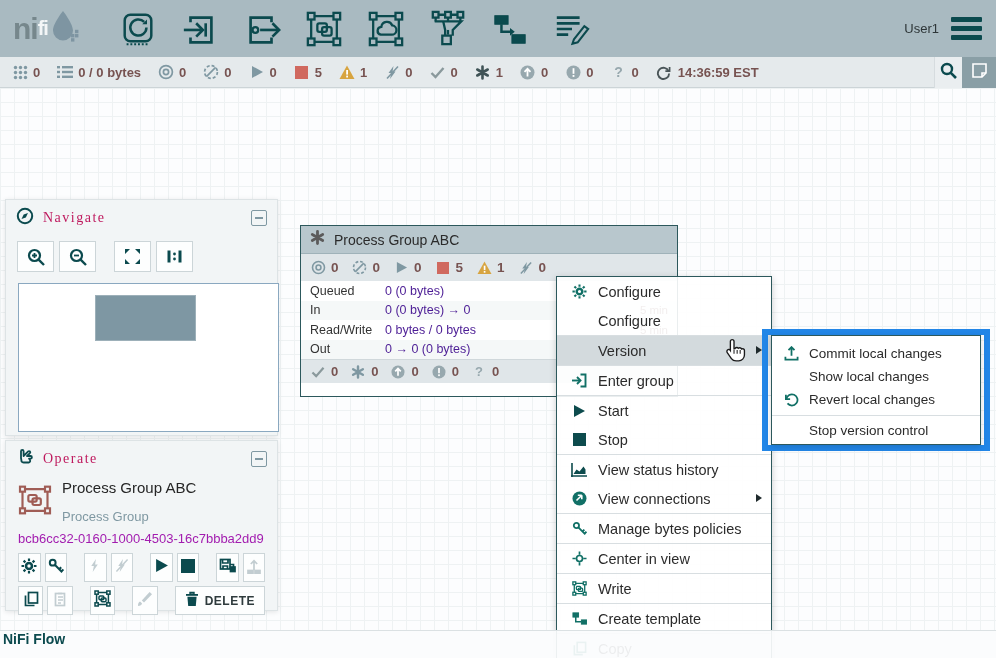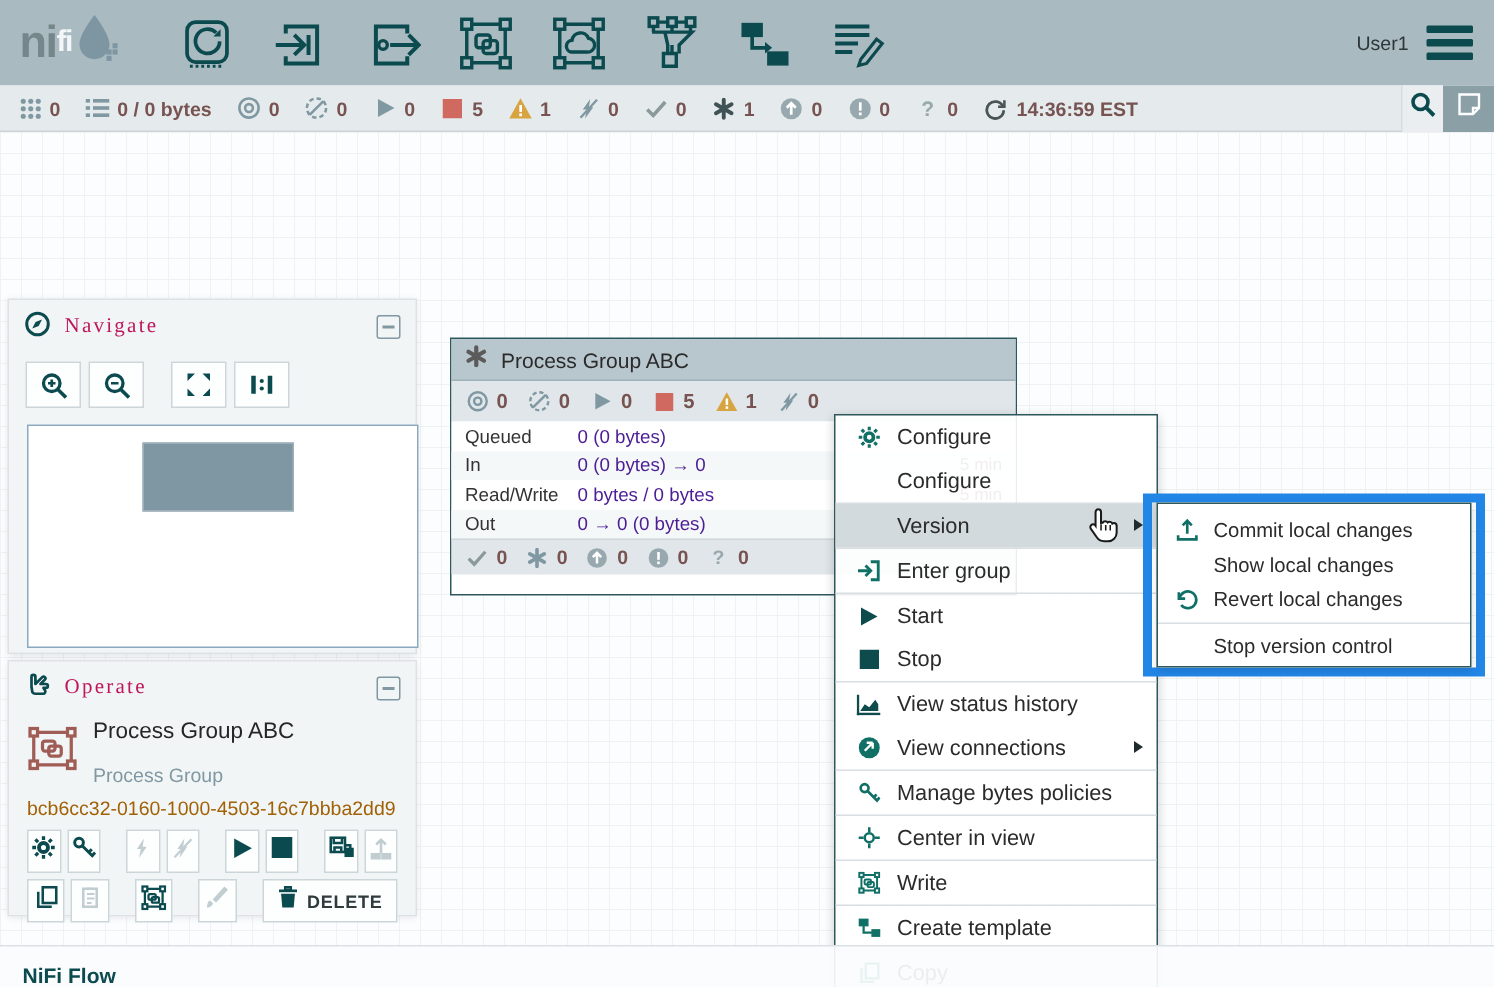--- a/index.html
+++ b/index.html
@@ -32,41 +32,41 @@
   .sb-btn{height:31px;display:flex;align-items:center;justify-content:center}
   .search-btn{width:28px;background:#eaeef0;border-left:1px solid #d6dcdf;color:#0b4a4e;cursor:pointer}
   .outline-btn{width:34px;background:#8a9fa6;color:#fff;cursor:pointer}
 
   
   .canvas{position:absolute;left:0;top:88px;width:996px;height:542px;background-color:#fcfdfe;
     background-image:linear-gradient(to right,#eef2f3 1px,transparent 1px),linear-gradient(to bottom,#eef2f3 1px,transparent 1px);
     background-size:14px 14px}
 
   
-  .bottombar{position:absolute;left:0;bottom:0;width:996px;height:28px;background:rgba(251,252,253,.93);border-top:1px solid #dbe1e3;display:flex;align-items:flex-end;padding-left:15px}
+  .bottombar{position:absolute;left:0;bottom:0;width:996px;height:28px;background:rgba(251,252,253,.93);border-top:1px solid #dbe1e3;display:flex;align-items:flex-start;padding-left:3px}
   .breadcrumb{font-size:14px;font-weight:bold;color:#0b4a4e}
 
   
   .panel{position:absolute;background:rgba(242,245,246,.97);border:1px solid #dde3e5;box-shadow:0 1px 5px rgba(0,0,0,.10)}
   .panel-hd{height:36px;display:flex;align-items:center;padding:0 10px;gap:9px}
   .panel-title{font-family:Liberation Serif, serif;font-size:14px;color:#be185d;letter-spacing:1.5px}
   .collapse{margin-left:auto;width:16px;height:16px;border:1.5px solid #7f98a2;border-radius:2px;display:flex;align-items:center;justify-content:center;cursor:pointer}
   .collapse span{display:block;width:8px;height:2px;background:#7f98a2}
   .nav-panel{left:5px;top:111px;width:273px;height:237px}
   .nav-tools{display:flex;gap:5px;padding:5px 11px 4px}
   .tool-btn{width:37px;height:31px;background:#fdfefe;border:1px solid #ccd5d8;display:flex;align-items:center;justify-content:center;color:#0b4a4e;cursor:pointer}
   .gap-l{margin-left:13px}
   .minimap{position:relative;margin:7px 0 0 12px;width:261px;height:149px;background:#fff;border:1px solid #8aa8c0}
   .mm-rect{position:absolute;left:76px;top:11px;width:101px;height:46px;background:#7e97a3;border:1px solid #9db0b9}
 
   .op-panel{left:5px;top:352px;width:273px;height:171px}
   .op-info{display:flex;align-items:center;gap:10px;padding:2px 12px 0}
   .op-name{font-size:15px;color:#262626}
   .op-type{font-size:13px;color:#7f98a2;margin-top:13px}
-  .op-id{font-size:13px;color:#a16207;padding:7px 12px 7px}
+  .op-id{font-size:13px;color:#a21caf;padding:7px 12px 7px}
   .op-row{display:flex;gap:4px;padding:0 12px;margin-bottom:4px}
   .ob{width:29px;height:29px;background:#fdfefe;border:1px solid #ccd5d8;display:flex;align-items:center;justify-content:center;color:#0b4a4e;cursor:pointer}
   .ob.dis{color:#c2cdd1;cursor:default}
   .ob.wide{width:auto;padding:0 9px;gap:6px}
   .ob .dl{font-size:12px;font-weight:bold;color:#2f3b3d;letter-spacing:.5px}
 
   
   .pg{position:absolute;left:300px;top:137px;width:378px;height:172px;background:#fff;border:1px solid #2c585c}
   .pg-hd{height:28px;background:#b8c7cd;display:flex;align-items:center;gap:9px;padding:0 9px;border-bottom:1px solid #9fb2b9}
   .pg-title{font-size:14px;color:#2b2b2b;font-weight:500}

